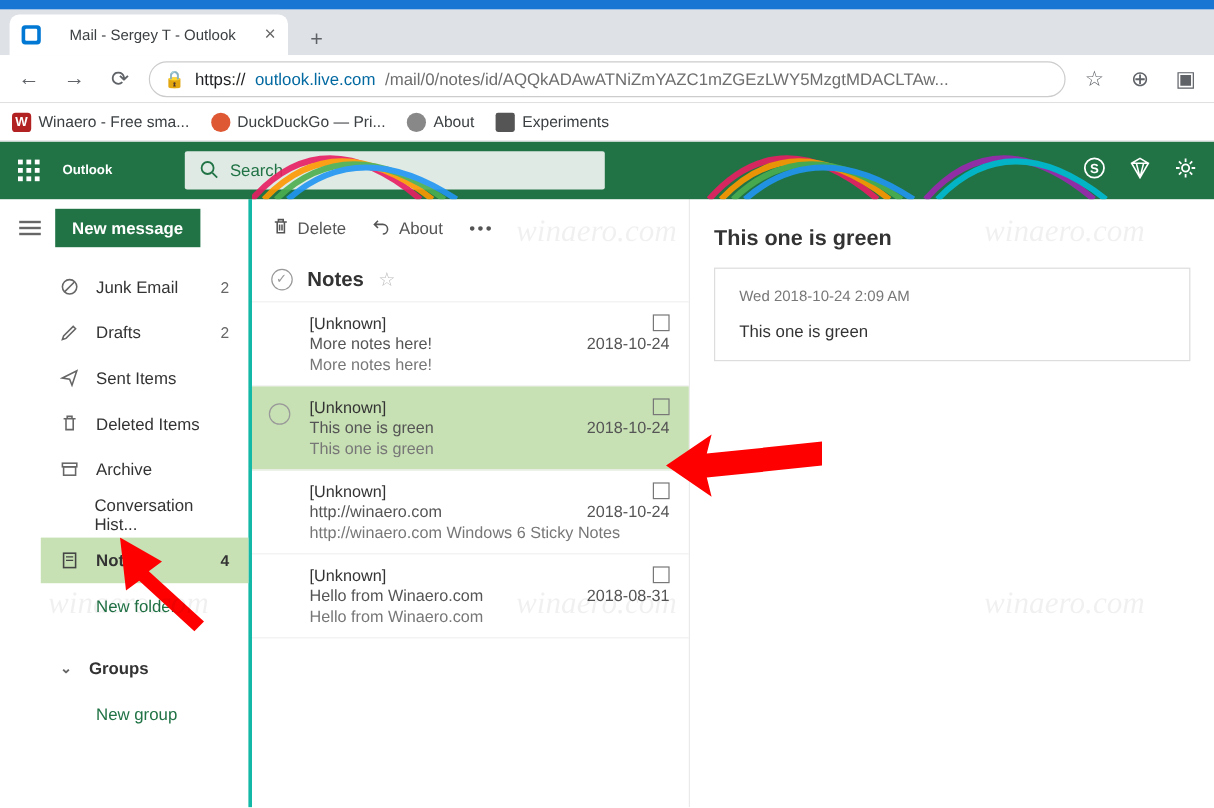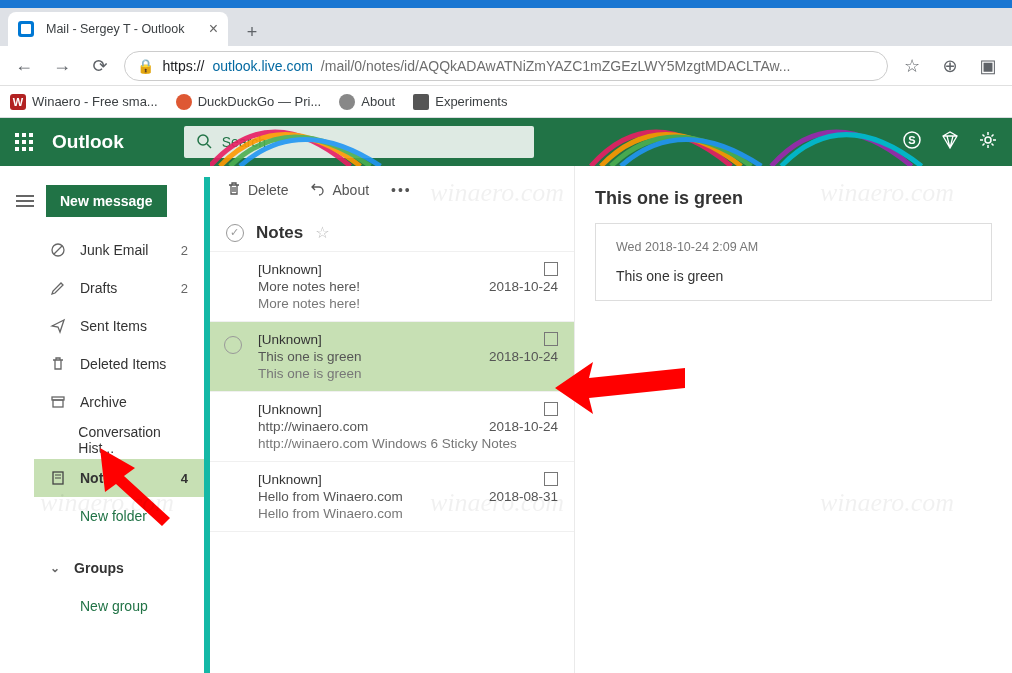--- a/index.html
+++ b/index.html
@@ -1,21 +1,21 @@
 <!DOCTYPE html>
 <html><head>
 <meta charset="utf-8">
 <style>
   * { box-sizing: border-box; margin: 0; padding: 0; font-family: "Segoe UI", Arial, sans-serif; }
   body { width: 1012px; height: 673px; overflow: hidden; background: #fff; font-size: 14px; color: #333; position: relative; }
 
   
   .titlebar { height: 8px; background: #1976d2; }
   .tabstrip { height: 38px; background: #dee1e6; display: flex; align-items: flex-end; padding-left: 8px; }
-  .tab { background: #fff; height: 34px; min-width: 220px; border-radius: 8px 8px 0 0; display: flex; align-items: center; padding: 0 10px; gap: 12px; font-size: 12.5px; color: #3c4043; }
+  .tab { background: #fff; height: 34px; min-width: 220px; border-radius: 8px 8px 0 0; display: flex; align-items: center; padding: 0 10px; gap: 24px; font-size: 12.5px; color: #3c4043; }
   .favicon { width: 16px; height: 16px; background: #0078d4; border-radius: 3px; position: relative; }
   .favicon::after { content: ""; position: absolute; left: 3px; top: 3px; width: 10px; height: 10px; background: #fff; border-radius: 1px; }
   .tab-close { margin-left: auto; font-size: 16px; color: #666; cursor: pointer; }
   .newtab-btn { width: 28px; height: 28px; margin-left: 10px; display: flex; align-items: center; justify-content: center; font-size: 18px; color: #5f6368; cursor: pointer; }
   .addrrow { height: 40px; background: #fff; display: flex; align-items: center; padding: 0 10px; gap: 10px; border-bottom: 1px solid #e0e0e0; }
   .nav-btn { width: 28px; height: 28px; display: flex; align-items: center; justify-content: center; color: #5f6368; font-size: 18px; }
   .addrbar { flex: 1; height: 30px; border: 1px solid #ccc; border-radius: 15px; display: flex; align-items: center; padding: 0 12px; gap: 8px; color: #202124; font-size: 14px; overflow: hidden; white-space: nowrap; }
   .lock { color: #5f6368; }
   .url-host { color: #0369a1; }
   .url-path { color: #6e6e6e; }
@@ -26,29 +26,29 @@
   .bm-d { background: #de5833; border-radius: 50%; }
   .bm-g { background: #888; border-radius: 50%; }
   .bm-f { background: #555; border-radius: 2px; }
 
   
   .app { position: relative; height: 555px; overflow: hidden; }
   .header { height: 48px; background: #217346; color: #fff; display: flex; align-items: center; position: relative; }
   .waffle { width: 48px; height: 48px; display: flex; align-items: center; justify-content: center; cursor: pointer; }
   .waffle-grid { width: 18px; height: 18px; display: grid; grid-template-columns: repeat(3,4px); grid-template-rows: repeat(3,4px); gap: 3px; }
   .waffle-grid span { background: #fff; }
-  .brand { font-size: 19px; font-weight: 600; margin-left: 4px; }
+  .brand { font-size: 11px; font-weight: 600; margin-left: 4px; }
   .searchbox { margin-left: 60px; width: 350px; height: 32px; background: rgba(255,255,255,0.85); border-radius: 2px; display: flex; align-items: center; padding: 0 12px; gap: 10px; color: #217346; }
   .searchbox input { border: none; background: transparent; outline: none; flex: 1; font-size: 14px; color: #217346; }
   .searchbox input::placeholder { color: #217346; }
   .hdr-icons { margin-left: auto; display: flex; gap: 18px; padding-right: 14px; color: #fff; font-size: 18px; }
   .rainbow { position: absolute; left: 210px; right: 0; top: 0; bottom: 0; pointer-events: none; opacity: 0.9; }
 
   .body { display: flex; height: calc(100% - 48px); }
-  .sidebar { width: 210px; border-right: 6px solid #14b8a6; display: flex; flex-direction: column; margin-top: 11px; }
+  .sidebar { width: 210px; border-right: 3px solid #14b8a6; display: flex; flex-direction: column; }
   .newmsg-row { height: 48px; display: flex; align-items: center; padding-left: 16px; gap: 12px; }
   .hamburger { width: 18px; display: flex; flex-direction: column; gap: 3px; cursor: pointer; }
   .hamburger span { height: 2px; background: #666; }
   .newmsg-btn { background: #217346; color: #fff; border: none; padding: 8px 14px; font-size: 14px; font-weight: 600; cursor: pointer; }
   .folder-list { padding-top: 6px; padding-left: 34px; }
   .folder { height: 38px; display: flex; align-items: center; padding: 0 16px; gap: 14px; color: #333; cursor: pointer; font-size: 14px; }
   .folder.selected { background: #c7e0b4; font-weight: 600; }
   .folder .count { margin-left: auto; font-size: 13px; color: #666; }
   .folder.selected .count { color: #333; }
   .folder-icon { width: 16px; height: 16px; display: flex; align-items: center; justify-content: center; color: #666; }

